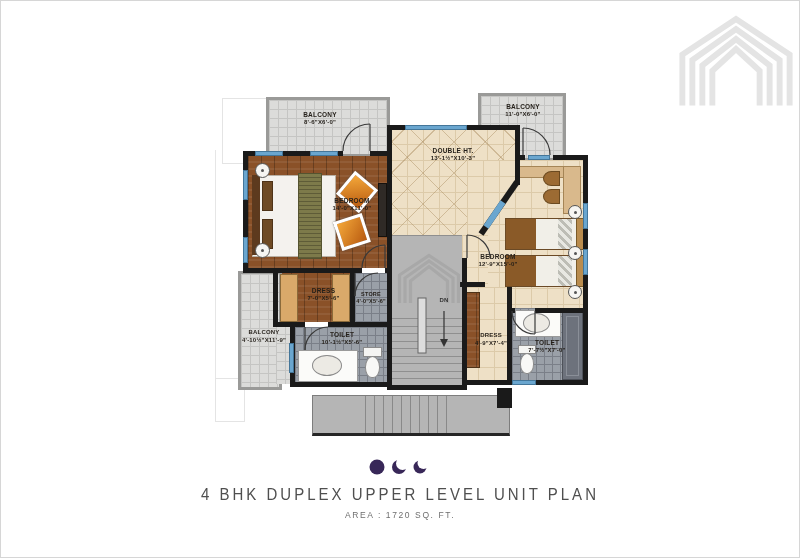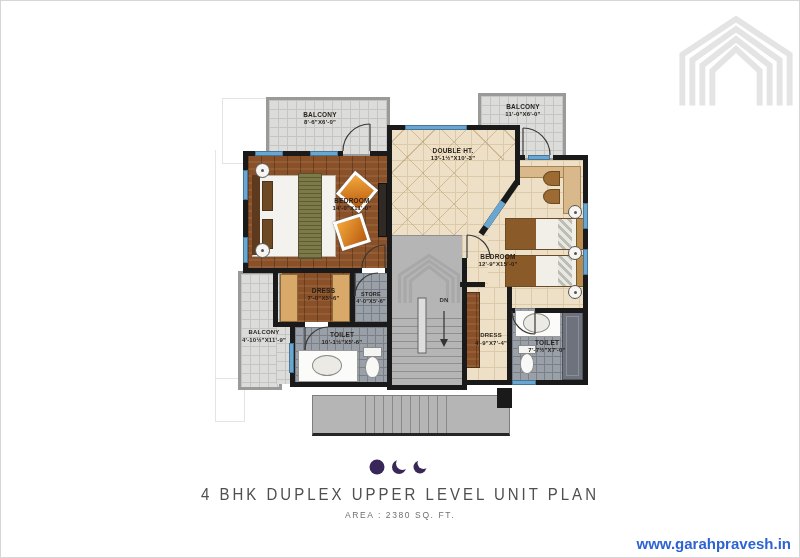--- a/index.html
+++ b/index.html
@@ -257,17 +257,16 @@
 
   <div id="title-block">
     <svg width="64" height="18">
       <circle cx="9" cy="9" r="7.5" fill="#382758"></circle>
       <circle cx="31" cy="9" r="7" fill="#382758"></circle>
       <circle cx="34.5" cy="5.5" r="6.5" fill="#ffffff"></circle>
       <circle cx="52" cy="9" r="6.5" fill="#382758"></circle>
       <circle cx="55.5" cy="5" r="6" fill="#ffffff"></circle>
     </svg>
     <div id="plan-title">4 BHK DUPLEX UPPER LEVEL UNIT PLAN</div>
-    <div id="plan-area">AREA : 2380 SQ. FT.</div>
+    <div id="plan-area">AREA : 1720 SQ. FT.</div>
   </div>
 
-  <a id="site-link" href="#">www.garahpravesh.in</a>
 </div>
 
 </body></html>

